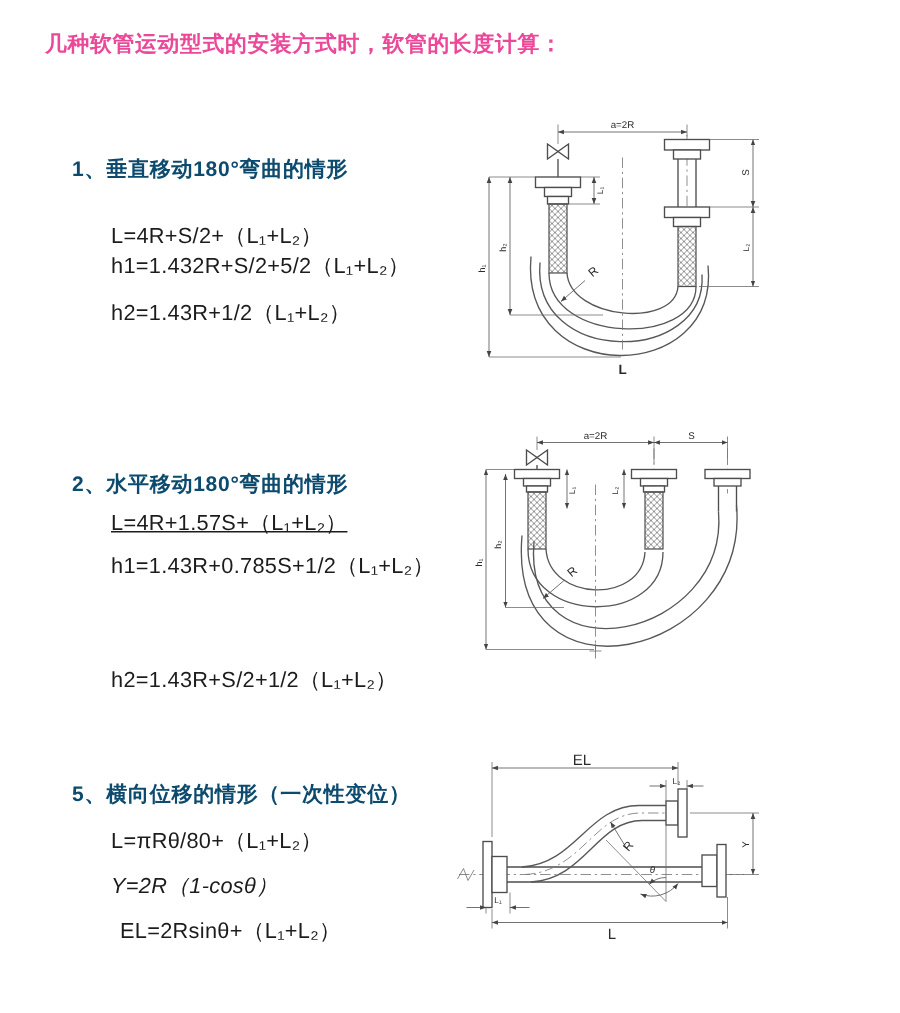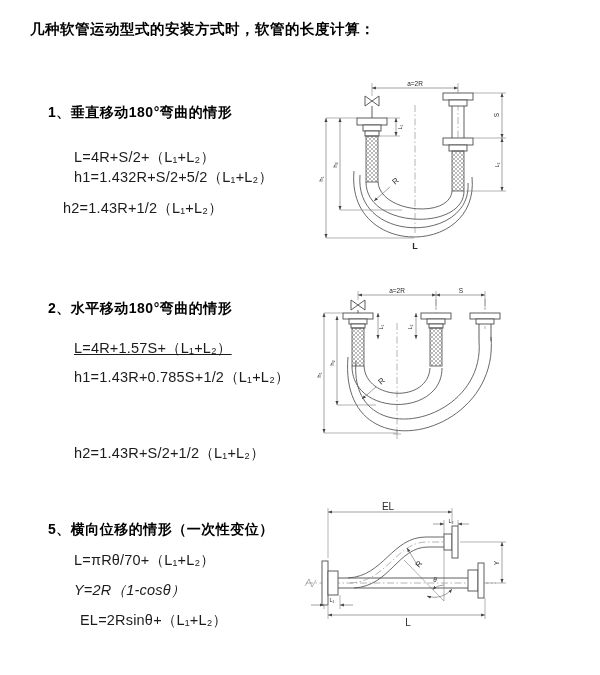--- a/index.html
+++ b/index.html
@@ -1,20 +1,20 @@
 <!DOCTYPE html>
 <html><head>
 <meta charset="utf-8">
 <style>
   html,body{margin:0;padding:0;}
   body{width:600px;height:675px;background:#ffffff;position:relative;overflow:hidden;
        font-family:"Liberation Sans","DejaVu Sans",sans-serif;color:#1a1a1a;}
   .abs{position:absolute;white-space:nowrap;}
-  .doc-title{font-size:14.5px;font-weight:bold;letter-spacing:0.5px;color:#000000;}
-  .sec-heading{font-size:14px;font-weight:bold;letter-spacing:0.5px;color:#000000;}
+  .doc-title{font-size:14.5px;font-weight:bold;letter-spacing:0.5px;color:#ec4899;}
+  .sec-heading{font-size:14px;font-weight:bold;letter-spacing:0.5px;color:#0c4a6e;}
   .formula{font-size:14.5px;font-weight:500;letter-spacing:0.2px;color:#1c1c1c;}
   
   svg{display:block;}
   .ln{fill:none;stroke:#4d4d4d;stroke-width:0.9;}
   .fitrect{fill:#ffffff;stroke:#4d4d4d;stroke-width:0.9;}
   .braid{fill:url(#braidpat);stroke:#4d4d4d;stroke-width:0.8;}
   .hose{fill:none;stroke:#585858;stroke-width:0.9;}
   .dim{fill:none;stroke:#555555;stroke-width:0.55;}
   .thin{fill:none;stroke:#666666;stroke-width:0.5;}
   .cdash{fill:none;stroke:#777777;stroke-width:0.55;stroke-dasharray:7 2.5 1.5 2.5;}
@@ -24,29 +24,29 @@
   .it{font-style:italic;}
 </style>
 </head>
 <body>
 
 <div class="abs doc-title" style="left:30px;top:20px;">几种软管运动型式的安装方式时，软管的长度计算：</div>
 
 <div class="abs sec-heading" style="left:48px;top:104px;">1、垂直移动180°弯曲的情形</div>
 <div class="abs formula" style="left:74px;top:148px;">L=4R+S/2+（L₁+L₂）</div>
 <div class="abs formula" style="left:74px;top:168px;">h1=1.432R+S/2+5/2（L₁+L₂）</div>
-<div class="abs formula" style="left:63px;top:199px;">h2=1.43R+1/2（L₁+L₂）</div>
-
-<div class="abs sec-heading" style="left:48px;top:300px;text-align:center;">2、水平移动180°弯曲的情形</div>
+<div class="abs formula" style="left:74px;top:199px;">h2=1.43R+1/2（L₁+L₂）</div>
+
+<div class="abs sec-heading" style="left:48px;top:314px;text-align:center;">2、水平移动180°弯曲的情形</div>
 <div class="abs formula" style="left:74px;top:339px;text-decoration:underline;">L=4R+1.57S+（L₁+L₂）</div>
 <div class="abs formula" style="left:74px;top:368px;">h1=1.43R+0.785S+1/2（L₁+L₂）</div>
 <div class="abs formula" style="left:74px;top:400px;margin-top:44px;">h2=1.43R+S/2+1/2（L₁+L₂）</div>
 
 <div class="abs sec-heading" style="left:48px;top:521px;">5、横向位移的情形（一次性变位）</div>
-<div class="abs formula" style="left:74px;top:551px;">L=πRθ/70+（L₁+L₂）</div>
+<div class="abs formula" style="left:74px;top:551px;">L=πRθ/80+（L₁+L₂）</div>
 <div class="abs formula" style="left:74px;top:581px;font-style:italic;">Y=2R（1-cosθ）</div>
 <div class="abs formula" style="left:80px;top:611px;">EL=2Rsinθ+（L₁+L₂）</div>
 
 <div class="abs" style="left:310px;top:75px;">
 <svg width="290" height="190" viewBox="0 0 290 190">
   <defs>
     <pattern id="braidpat" patternUnits="userSpaceOnUse" width="4" height="4">
       <path d="M0,0 L4,4 M4,0 L0,4" stroke="#8a8a8a" stroke-width="0.6"></path>
     </pattern>
     <marker id="arr" viewBox="0 0 10 10" refX="9" refY="5" markerWidth="8" markerHeight="8" orient="auto-start-reverse">

